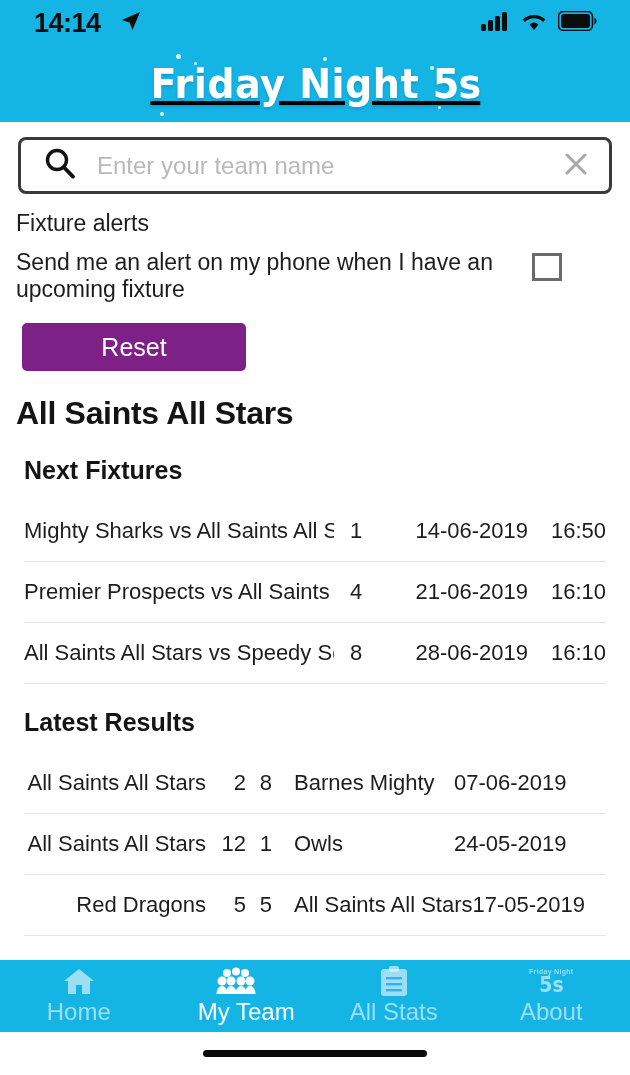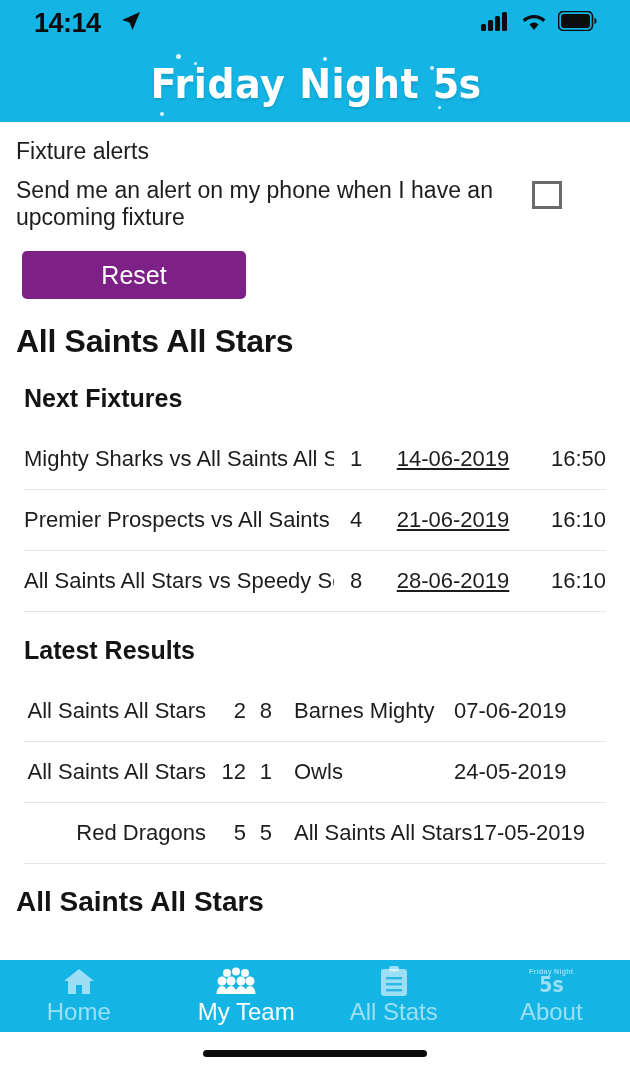--- a/index.html
+++ b/index.html
@@ -54,21 +54,21 @@
   .header {
     position: absolute;
     top: 46px; left: 0;
     width: 630px;
     height: 76px;
     background: #14B4E4;
     display: flex;
     align-items: center;
     justify-content: center;
   }
-  .logo-wrap { position: relative; }
+  .logo-wrap { position: relative; text-decoration: underline; }
   .logo-text {
     font-family: "DejaVu Sans", sans-serif;
     font-size: 41px;
     font-weight: bold;
     color: #ffffff;
     letter-spacing: 0.5px;
     transform: scaleX(0.93);
     white-space: nowrap;
     text-shadow: 0 2px 3px rgba(0,0,0,0.13);
   }
@@ -185,21 +185,21 @@
     font-size: 22px;
     color: #1d1d1d;
   }
   .fixture-row:last-child { border-bottom: 1px solid #e6e6e6; }
   .fx-match {
     flex: 1 1 auto;
     white-space: nowrap;
     overflow: hidden;
   }
   .fx-pitch  { flex: 0 0 44px; text-align: center; }
-  .fx-date   { flex: 0 0 150px; text-align: center; text-decoration: underline; }
+  .fx-date   { flex: 0 0 150px; text-align: right; }
   .fx-time   { flex: 0 0 78px; text-align: right; }
 
   
   .results { margin: 16px 24px 0 24px; }
   .result-row {
     display: flex;
     align-items: center;
     height: 61px;
     border-bottom: 1px solid #e6e6e6;
     font-size: 22px;
@@ -327,20 +327,35 @@
       <div class="logo-text">
         <span>Friday Night</span>
         <span class="fives">5s</span>
       </div>
     </div>
   </div>
 
   <div class="content">
 
     
+    <div class="search-box">
+      <span class="search-icon">
+        <svg width="34" height="34" viewBox="0 0 34 34">
+          <circle cx="14" cy="13" r="9.5" fill="none" stroke="#111" stroke-width="3.4"></circle>
+          <line x1="20.6" y1="20" x2="30" y2="29.6" stroke="#111" stroke-width="3.8" stroke-linecap="round"></line>
+        </svg>
+      </span>
+      <input class="search-input" type="text" placeholder="Enter your team name" style="">
+      <span class="clear-icon">
+        <svg width="30" height="30" viewBox="0 0 30 30">
+          <line x1="6" y1="6" x2="24" y2="24" stroke="#a8a8a8" stroke-width="3" stroke-linecap="round"></line>
+          <line x1="24" y1="6" x2="6" y2="24" stroke="#a8a8a8" stroke-width="3" stroke-linecap="round"></line>
+        </svg>
+      </span>
+    </div>
 
     
     <div class="alerts-label">Fixture alerts</div>
 
     <div class="alert-row">
       <div class="alert-text">Send me an alert on my phone when I have an upcoming fixture</div>
       <div class="checkbox"></div>
     </div>
 
     

